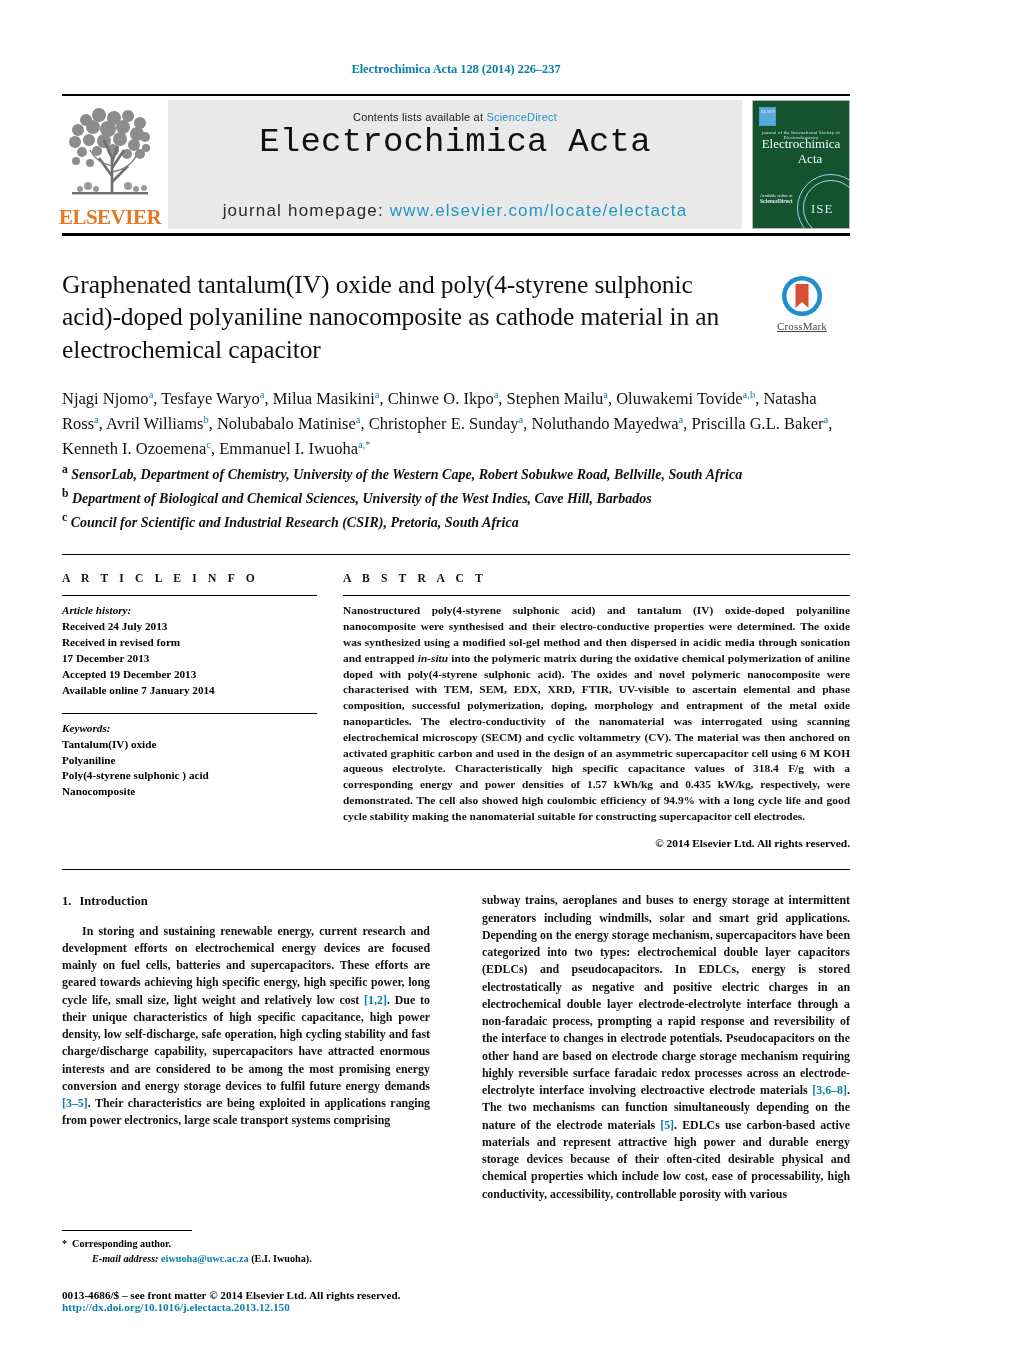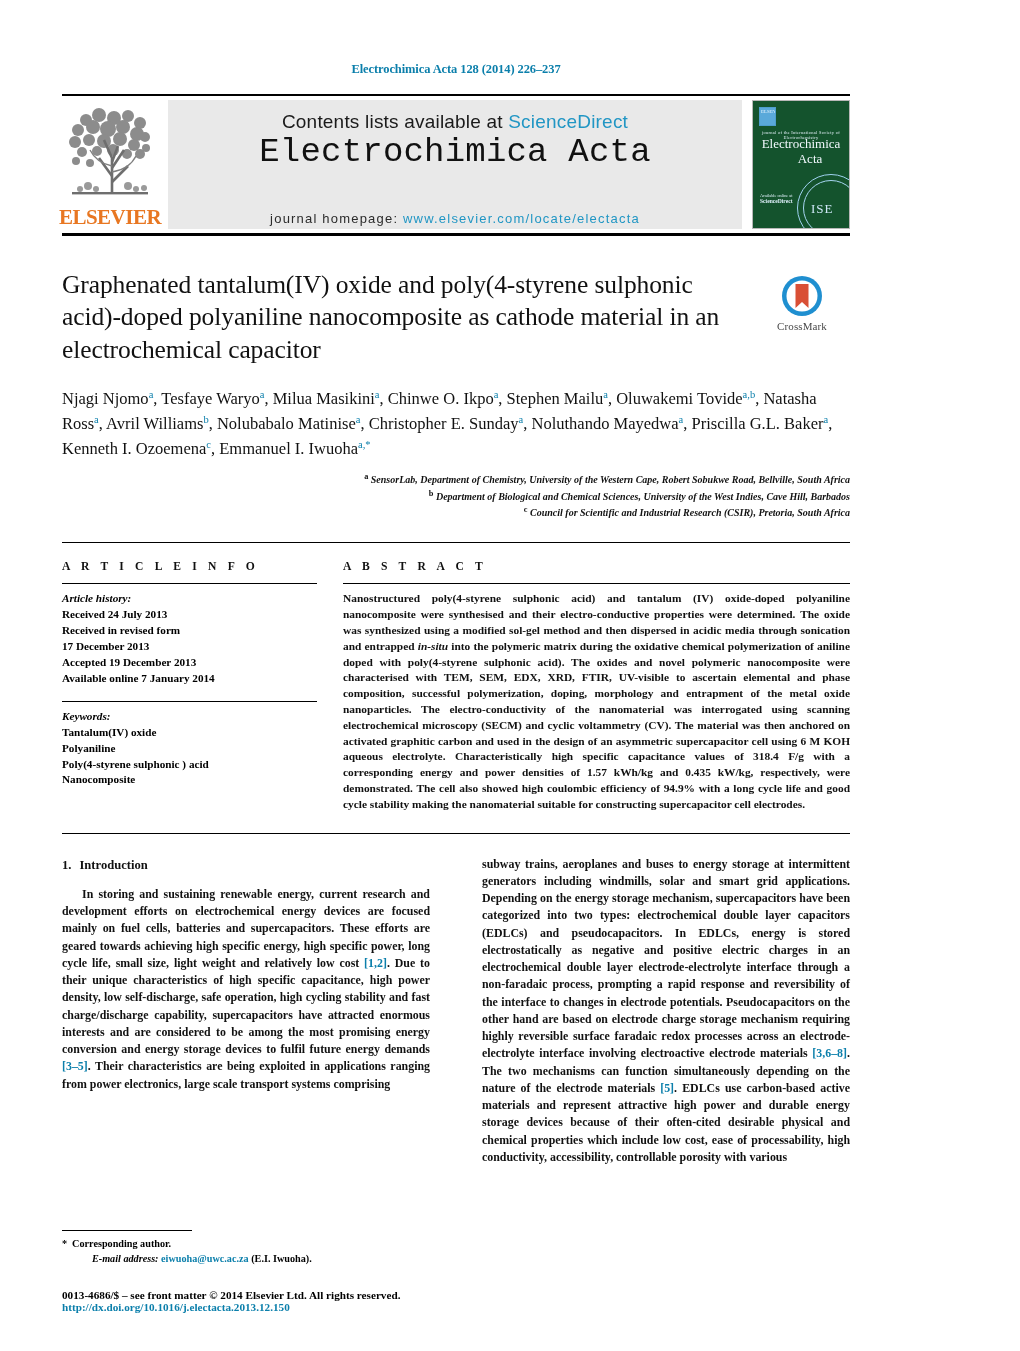--- a/index.html
+++ b/index.html
@@ -68,34 +68,34 @@
     background: #e9e9e9;
     margin: 0 10px;
     display: flex;
     flex-direction: column;
     justify-content: space-between;
     align-items: center;
     padding: 11px 0 13px 0;
   }
   .contents-line {
     font-family: "Liberation Sans", sans-serif;
-    font-size: 19px;
+    font-size: 11px;
     color: #1a1a1a;
     letter-spacing: 0.2px;
   }
   .contents-line .sd { color: #2196c4; }
   .journal-title {
     font-family: Liberation Mono, monospace;
     font-size: 34px;
     color: #111;
     letter-spacing: 0.2px;
   }
   .homepage-line {
     font-family: "Liberation Sans", sans-serif;
-    font-size: 13px;
+    font-size: 17px;
     color: #2b2b2b;
     letter-spacing: 1.2px;
     margin-top: 40px;
   }
   .homepage-line .url { color: #2196c4; }
   .cover-thumb {
     width: 96px;
     flex: 0 0 96px;
     background: #14532d;
     border: 1px solid #b8b8b8;
@@ -191,38 +191,37 @@
     flex-direction: column;
     align-items: center;
     padding-top: 6px;
   }
   .crossmark-word {
     font-family: "Liberation Serif", serif;
     font-size: 11px;
     color: #4a4a4a;
     margin-top: 3px;
     letter-spacing: .1px;
+    text-decoration: underline;
   }
 
   .authors {
     font-family: "Liberation Serif", serif;
     font-size: 16.5px;
     line-height: 1.52;
     margin-top: 20px;
     color: #111;
   }
   .authors sup { color: #0b7fab; font-size: 10.5px; }
   .affiliations {
-    margin-top: 10px;
-    font-size: 10px;
+    font-size: 14px;
     font-style: italic;
     font-weight: bold;
     line-height: 1.5;
     color: #111;
-    text-align: right;
   }
   .affiliations sup { font-style: normal; }
 
   .rule-thin-top {
     border-top: 1px solid #000;
     margin-top: 22px;
   }
 
   
   .info-abstract {
@@ -471,20 +470,21 @@
         <div>Polyaniline</div>
         <div>Poly(4-styrene sulphonic ) acid</div>
         <div>Nanocomposite</div>
       </div>
     </div>
 
     <div class="col-abstract">
       <div class="sec-head">A B S T R A C T</div>
       <div class="sec-rule"></div>
       <div class="abstract-text">Nanostructured poly(4-styrene sulphonic acid) and tantalum (IV) oxide-doped polyaniline nanocomposite were synthesised and their electro-conductive properties were determined. The oxide was synthesized using a modified sol-gel method and then dispersed in acidic media through sonication and entrapped <i>in-situ</i> into the polymeric matrix during the oxidative chemical polymerization of aniline doped with poly(4-styrene sulphonic acid). The oxides and novel polymeric nanocomposite were characterised with TEM, SEM, EDX, XRD, FTIR, UV-visible to ascertain elemental and phase composition, successful polymerization, doping, morphology and entrapment of the metal oxide nanoparticles. The electro-conductivity of the nanomaterial was interrogated using scanning electrochemical microscopy (SECM) and cyclic voltammetry (CV). The material was then anchored on activated graphitic carbon and used in the design of an asymmetric supercapacitor cell using 6 M KOH aqueous electrolyte. Characteristically high specific capacitance values of 318.4 F/g with a corresponding energy and power densities of 1.57 kWh/kg and 0.435 kW/kg, respectively, were demonstrated. The cell also showed high coulombic efficiency of 94.9% with a long cycle life and good cycle stability making the nanomaterial suitable for constructing supercapacitor cell electrodes.</div>
+      <div class="copyright">© 2014 Elsevier Ltd. All rights reserved.</div>
     </div>
   </div>
 
   <div class="rule-thin-bottom"></div>
 
   <div class="body-cols">
     <div class="body-col left">
       <div class="intro-head">
         <span class="num">1.</span><span>Introduction</span>
       </div>

